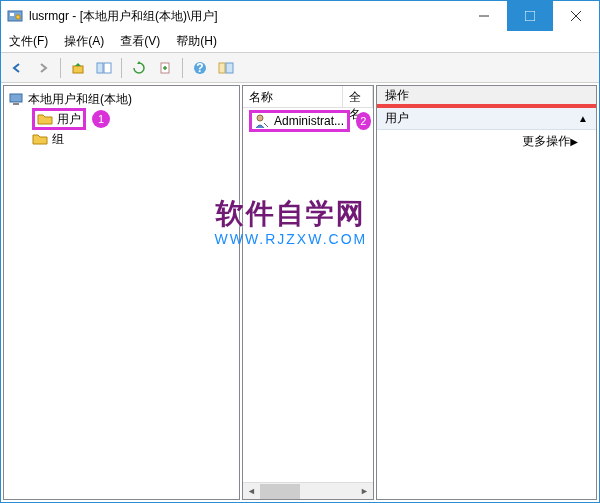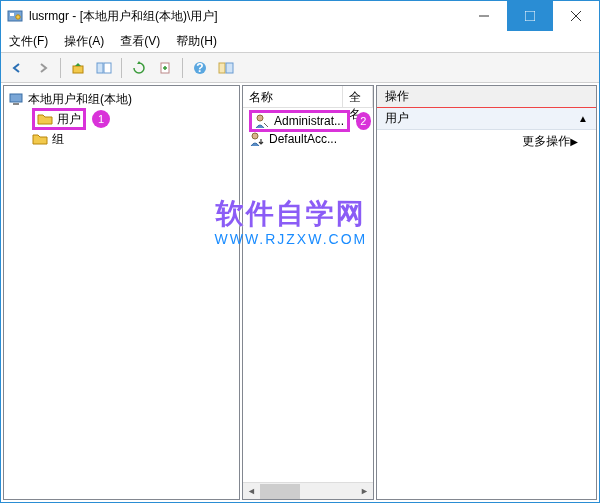--- a/index.html
+++ b/index.html
@@ -28,27 +28,27 @@
 .col-h{padding:3px 6px;border-right:1px solid #e0e0e0;background:#fff}
 .tree{padding:4px 2px;flex:1;overflow:auto}
 .tree-row{display:flex;align-items:center;height:18px;padding-left:2px;margin-bottom:0}
 .tree-row.child{padding-left:26px}
 .tree-label{margin-left:4px;white-space:nowrap}
 .highlight-box{border:3px solid #d932d9;padding:0 2px;display:inline-flex;align-items:center;height:22px}
 .badge{width:18px;height:18px;border-radius:50%;background:#d932d9;color:#fff;display:inline-flex;align-items:center;justify-content:center;font-size:11px;margin-left:6px}
 .list{padding:4px 2px;flex:1;overflow:auto;position:relative}
 .list-row{display:flex;align-items:center;height:18px;padding-left:4px;margin-bottom:0}
 .list-label{margin-left:4px;white-space:nowrap}
-.actions-header{background:#f0f0f0;height:22px;display:flex;align-items:center;padding-left:8px;border-bottom:1px solid #ef4444;font-weight:400}
+.actions-header{background:#f0f0f0;height:22px;display:flex;align-items:center;padding-left:8px;border-bottom:4px solid #ef4444;font-weight:400}
 .actions-body{flex:1;padding:0;display:flex;flex-direction:column}
 .action-section{background:#eef3fa;height:22px;display:flex;align-items:center;padding:0 8px;justify-content:space-between;border-bottom:1px solid #d8e0ea}
 .action-item{height:22px;display:flex;align-items:center;padding:0 18px;justify-content:flex-end}
 .tri{font-size:10px}
 .watermark{position:absolute;left:50%;top:195px;transform:translateX(-56%);text-align:center;pointer-events:none}
-.wm-main{font-size:28px;font-weight:bold;color:#8b5cf6;letter-spacing:2px;text-shadow:0 0 2px #fff}
+.wm-main{font-size:28px;font-weight:bold;color:#701a75;letter-spacing:2px;text-shadow:0 0 2px #fff}
 .wm-sub{font-size:14px;color:#1a8cff;letter-spacing:2px;margin-top:-2px}
 .folder-icon{display:inline-block}
 .scrollbar-h{height:17px;background:#f0f0f0;border-top:1px solid #ddd;display:flex;align-items:center}
 .sb-btn{width:17px;height:17px;display:flex;align-items:center;justify-content:center;color:#606060;font-size:9px}
 .sb-track{flex:1;height:17px;position:relative}
 .sb-thumb{position:absolute;left:0;width:40px;height:15px;top:1px;background:#cdcdcd}
 .whitespace{flex:1}
 svg{display:block}
 </style>
 </head>
@@ -178,44 +178,34 @@
         </div>
       </div>
     </div>
 
     <div class="pane mid-pane">
       <div class="col-headers">
         <div class="col-h" style="width:100px">名称</div>
         <div class="col-h" style="flex:1">全名</div>
       </div>
       <div class="list">
-        <div class="list-row" style="margin-bottom:0">
+        <div class="list-row" style="margin-bottom:12px">
           <span class="highlight-box" style="width:116px">
             <span>
                 <svg width="16" height="16">
                   <circle cx="6" cy="5" r="3" fill="#d9b38c" stroke="#8a6d3b"></circle>
                   <path d="M2 15 Q6 9 10 15" fill="#5a8dc7" stroke="#3a6ea5"></path>
                   <path d="M9 9 L15 15 M15 9 L9 15" stroke="#c0392b" stroke-width="0" fill="none"></path>
                   <path d="M10 10 L14 14" stroke="#666" stroke-width="1"></path>
                 </svg>
               </span>
             <span class="list-label">Administrat...</span>
           </span>
           <span class="badge">2</span>
         </div>
-        <div class="list-row">
-          <span>
-              <svg width="16" height="16">
-                <circle cx="6" cy="5" r="3" fill="#d9b38c" stroke="#8a6d3b"></circle>
-                <path d="M2 15 Q6 9 10 15" fill="#5a8dc7" stroke="#3a6ea5"></path>
-                <path d="M12 8 L12 13 M10 11 L12 13 L14 11" stroke="#333" stroke-width="1.2" fill="none"></path>
-              </svg>
-            </span>
-          <span class="list-label">DefaultAcc...</span>
-        </div>
       </div>
       <div class="scrollbar-h">
         <div class="sb-btn">◄</div>
         <div class="sb-track">
             <div class="sb-thumb"></div>
           </div>
         <div class="sb-btn">►</div>
       </div>
     </div>
 

